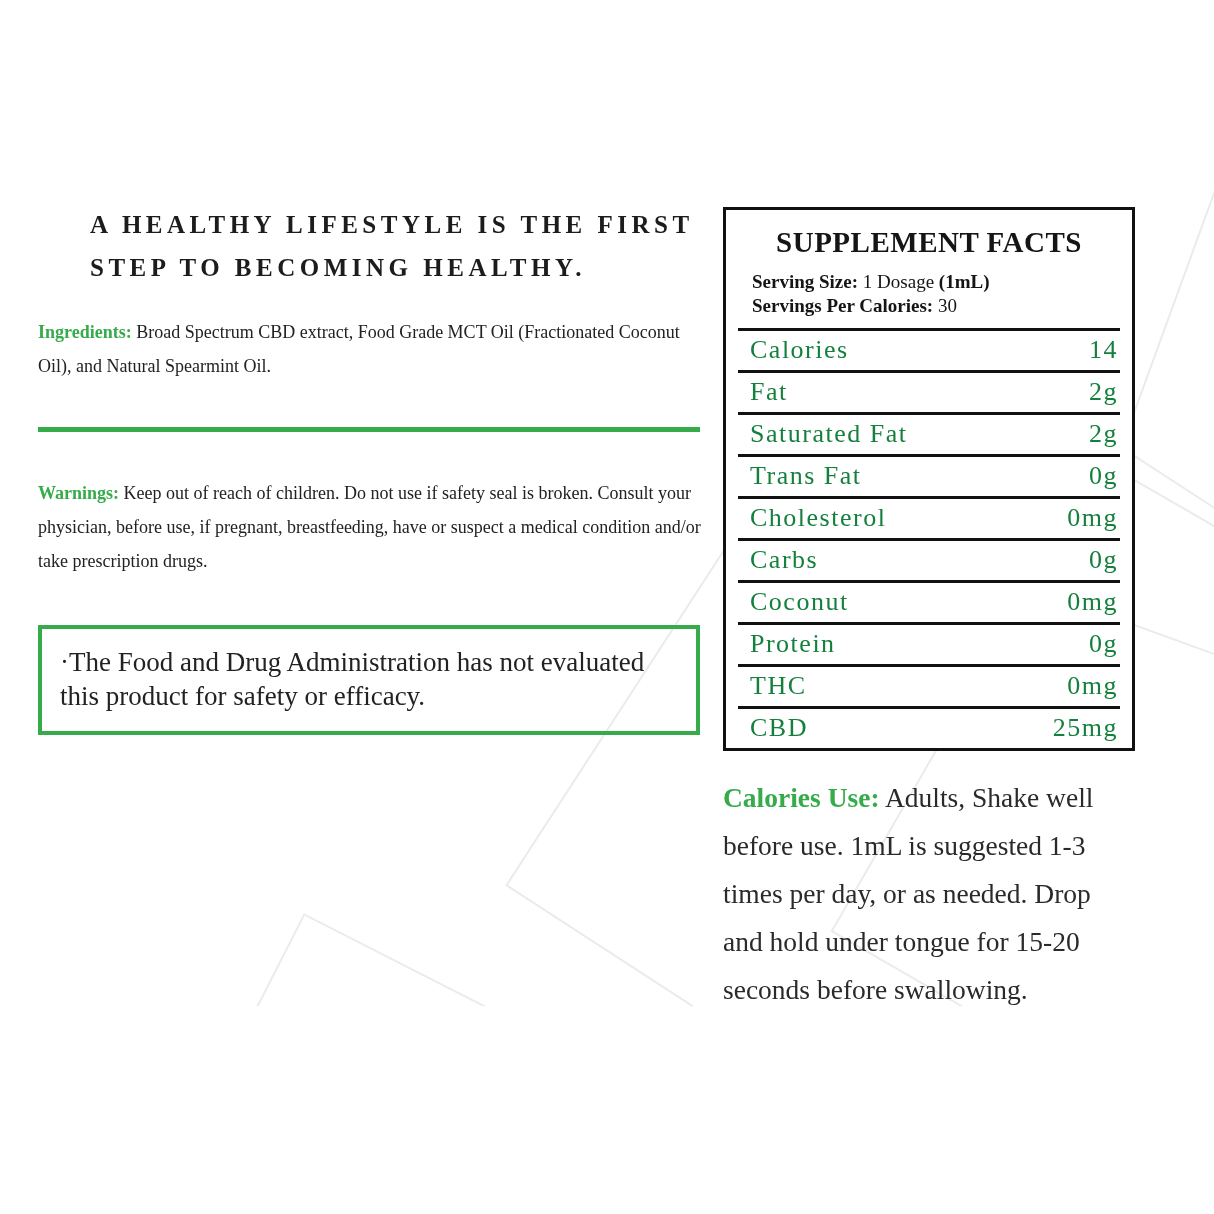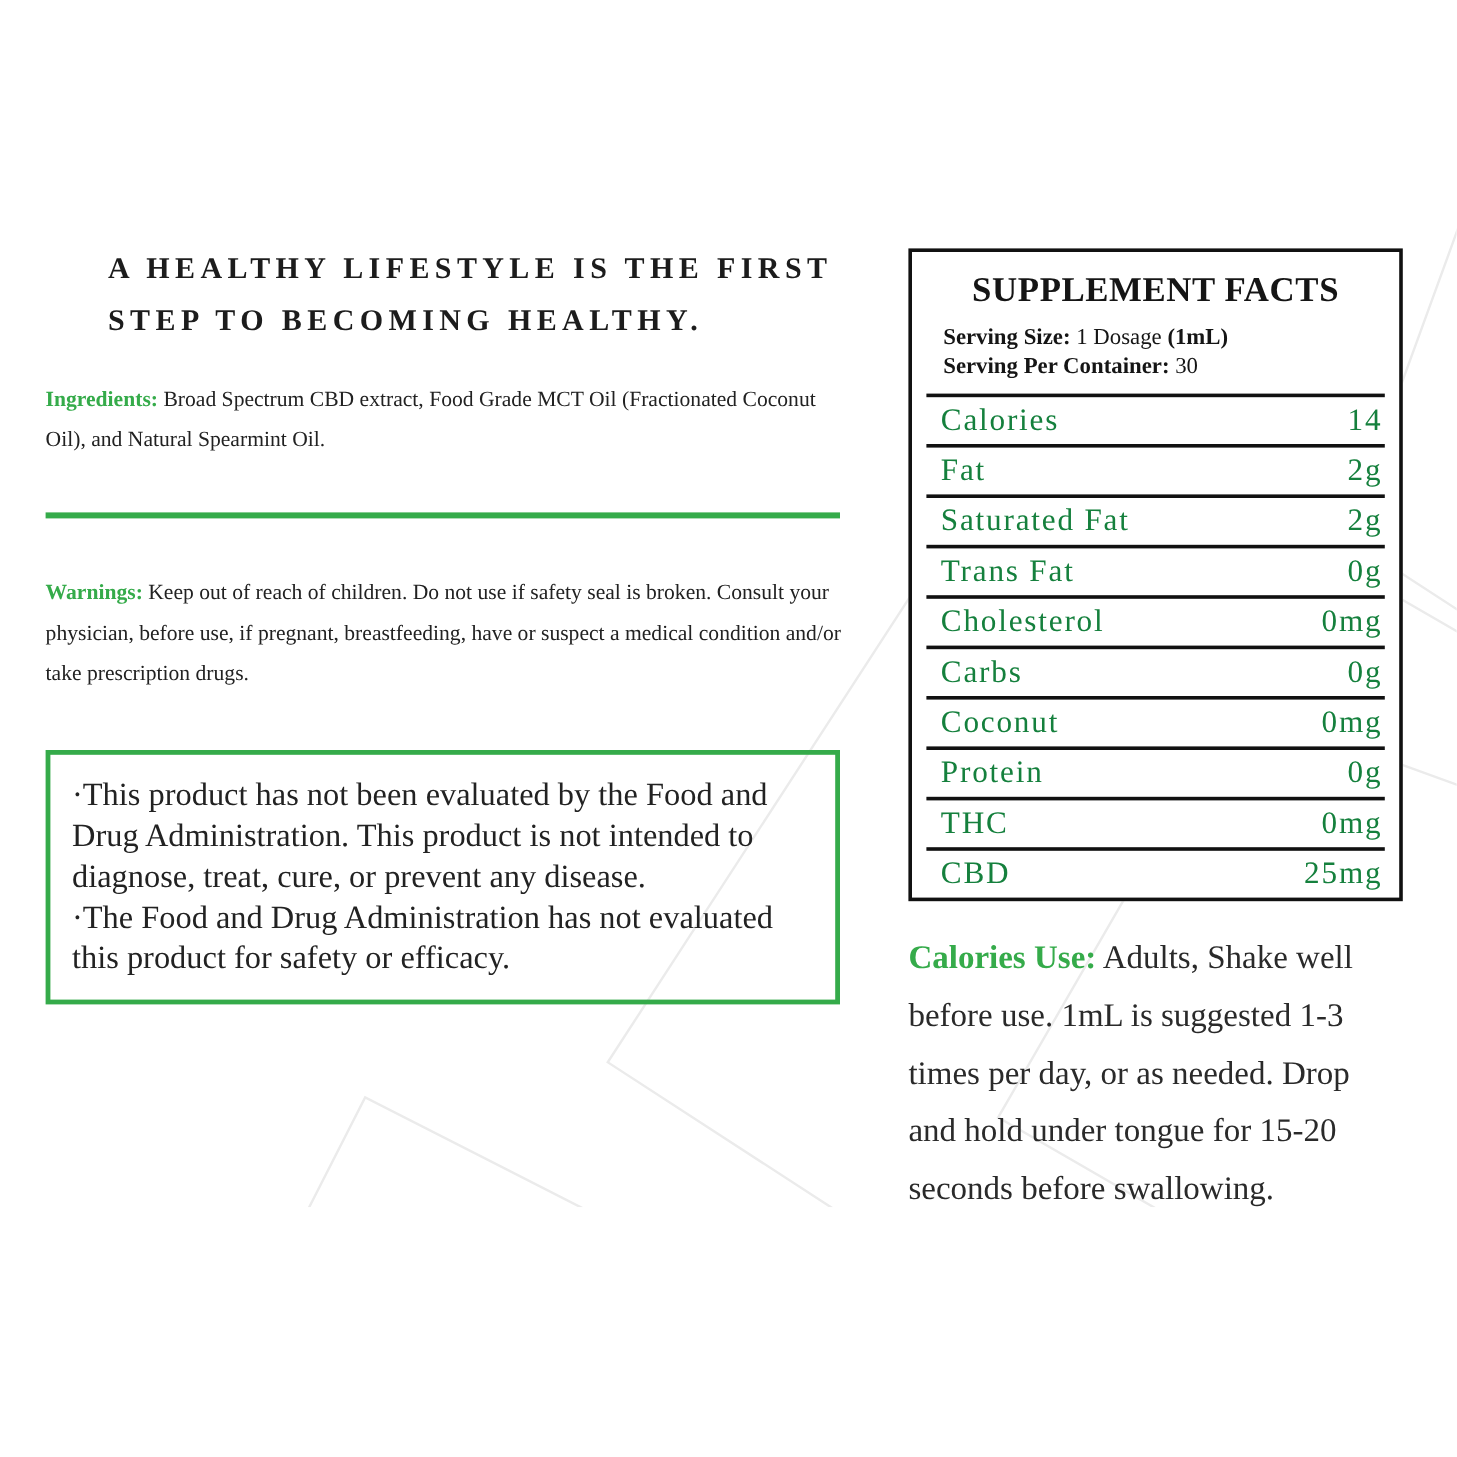--- a/index.html
+++ b/index.html
@@ -57,21 +57,21 @@
   .disclaimer-box{
     margin-top:47px;
     box-sizing:border-box;
     width:662px;
     border:4px solid var(--accent);
     padding:16px 18px 18px 18px;
   }
   .disclaimer-box p{margin:0;font-size:27px;line-height:34px;}
 
   .col-right{
-    position:absolute;left:757px;top:207px;width:412px;z-index:1;
+    position:absolute;left:723px;top:207px;width:412px;z-index:1;
   }
   .facts-panel{
     box-sizing:border-box;
     width:412px;
     border:3px solid var(--facts-border);
     background:#ffffff;
   }
   .facts-title{
     margin:16px 6px 11px 6px;
     text-align:center;
@@ -124,34 +124,33 @@
       <div>STEP TO BECOMING HEALTHY.</div>
     </h1>
 
     <p class="para ingredients"><span class="lead">Ingredients:</span><span> Broad Spectrum CBD extract, Food Grade MCT Oil (Fractionated Coconut Oil), and Natural Spearmint Oil.</span></p>
 
     <div class="divider"></div>
 
     <p class="para warnings"><span class="lead">Warnings:</span><span> Keep out of reach of children. Do not use if safety seal is broken. Consult your physician, before use, if pregnant, breastfeeding, have or suspect a medical condition and/or take prescription drugs.</span></p>
 
     <div class="disclaimer-box">
-      <p><span>·</span><span>This product has not been evaluated by the Food and Drug Administration. This product is not intended to diagnose, treat, cure, or prevent any disease.</span></p>
       <p><span>·</span><span>The Food and Drug Administration has not evaluated this product for safety or efficacy.</span></p>
     </div>
 
   </div>
 
   <div class="col-right">
 
     <div class="facts-panel">
       <div class="facts-title">SUPPLEMENT FACTS</div>
 
       <div class="serving-block">
         <div><span>Serving Size:</span><span class="val"> 1 Dosage </span><span>(1mL)</span></div>
-        <div><span>Serving Per Container:</span><span class="val"> 30</span></div>
+        <div><span>Servings Per Calories:</span><span class="val"> 30</span></div>
       </div>
 
       <div class="facts-table">
 
       <div class="facts-row">
           <span>Calories</span>
           <span>14</span>
         </div>
           <div class="facts-row">
           <span>Fat</span>

